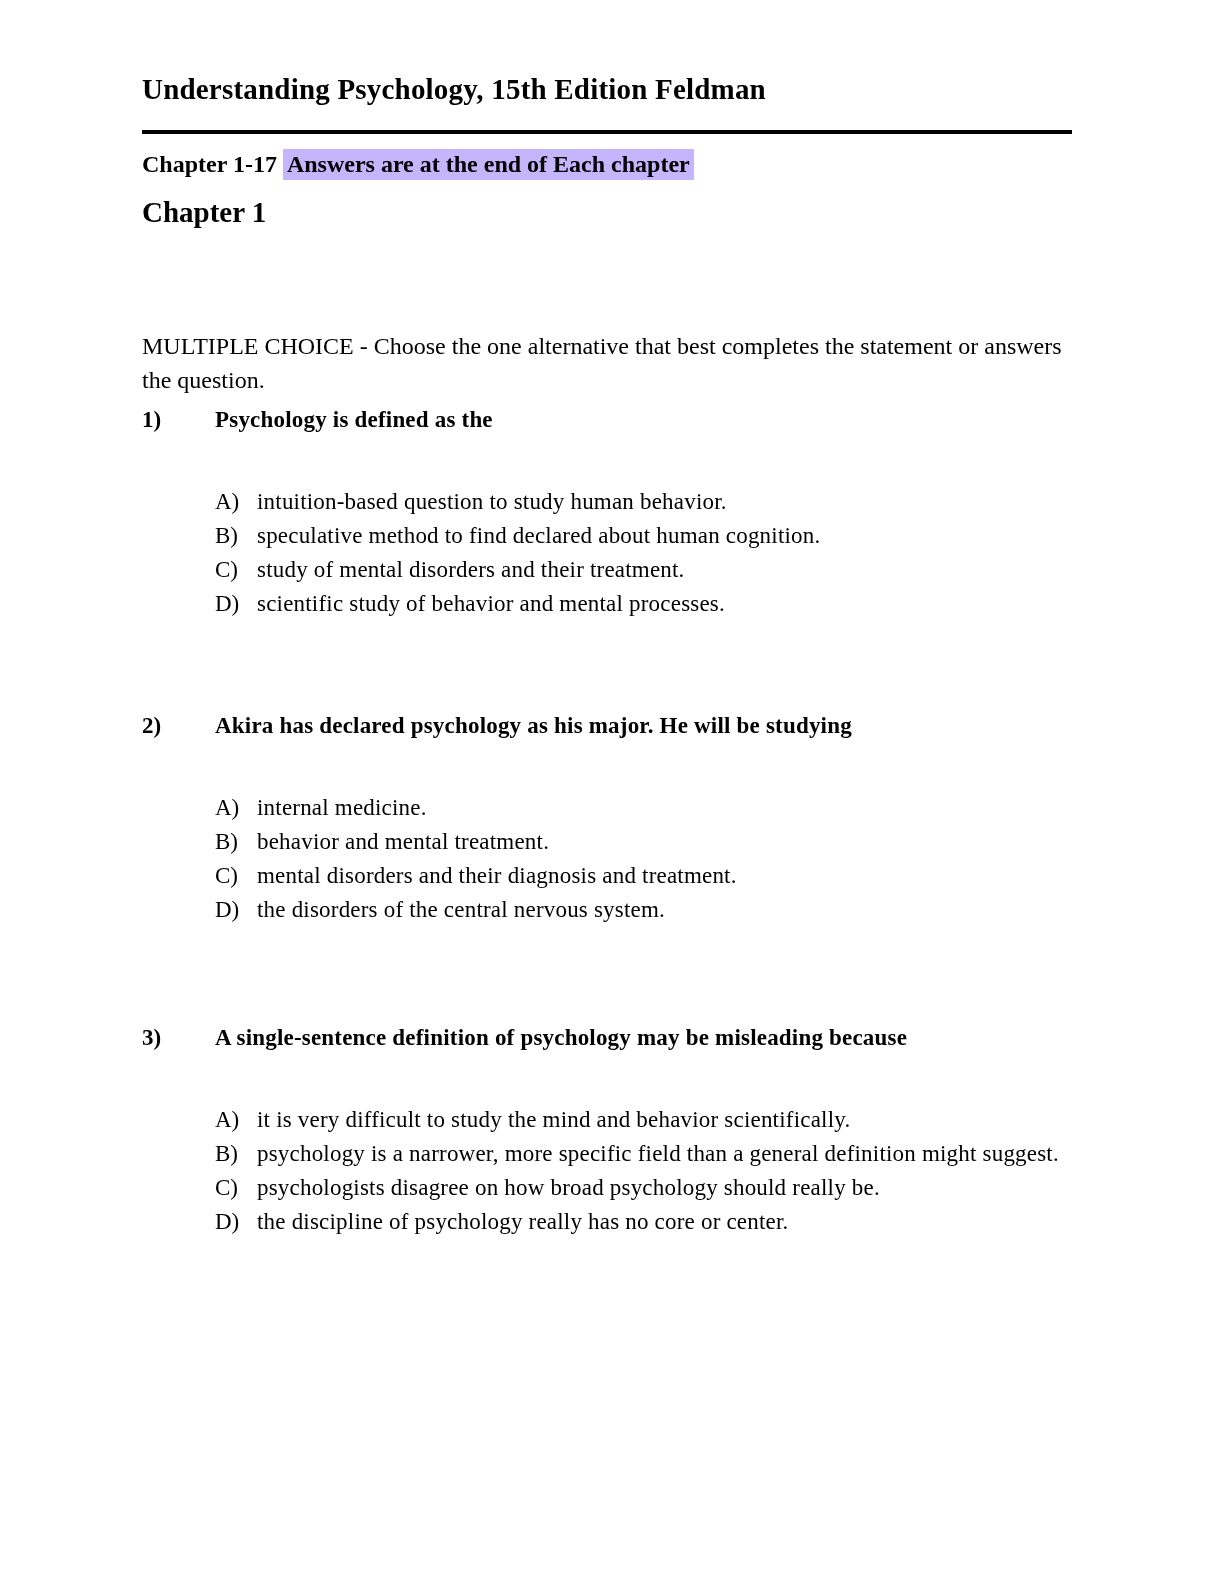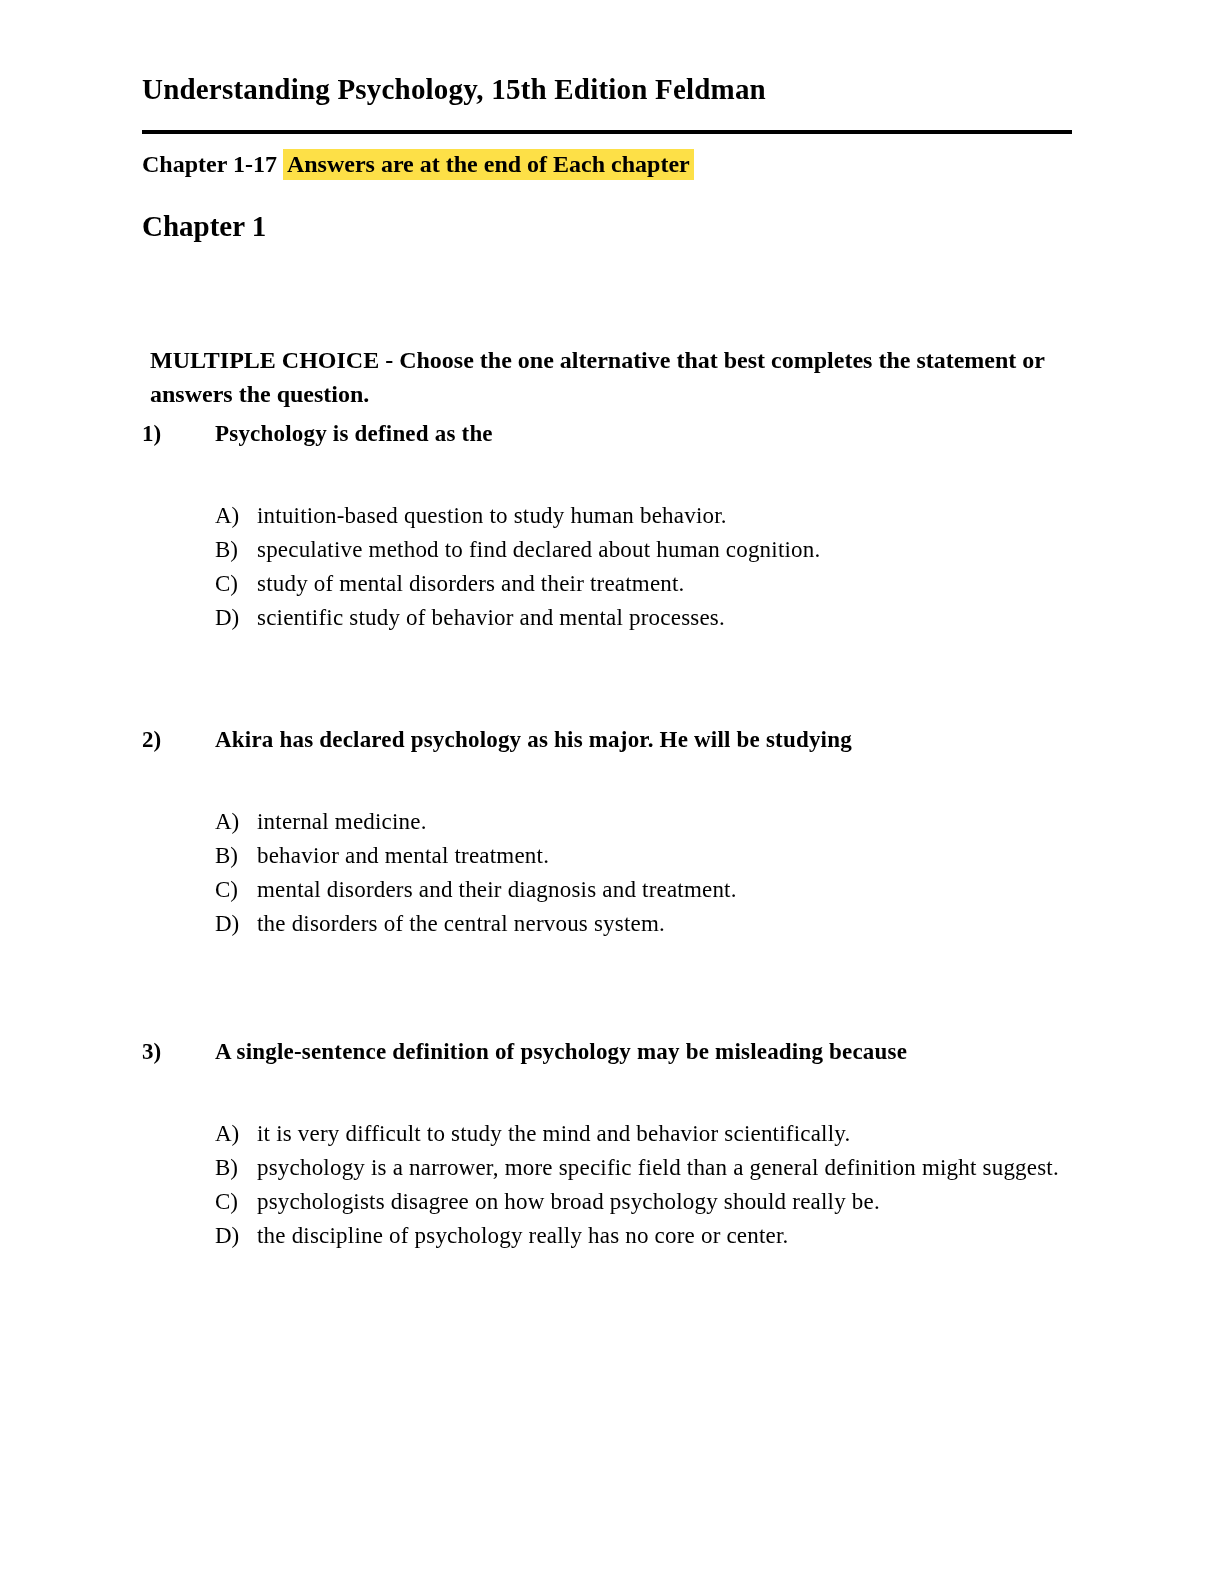--- a/index.html
+++ b/index.html
@@ -32,31 +32,30 @@
   }
   .chapter-range-line {
     margin-top: 17px;
     font-size: 24px;
     font-weight: 700;
   }
   .hl {
     padding: 2px 4px 3px 4px;
   }
   .chapter-heading {
-    margin-top: 32px;
+    margin-top: 18px;
     font-size: 29px;
     font-weight: 700;
   }
   .mc-instruction {
     margin-top: 100px;
     font-size: 24px;
-    font-weight: 700;
+    font-weight: 400;
     line-height: 1.42;
     max-width: 925px;
-    margin-left: 8px;
   }
   .question-block { font-size: 23px; }
   .q-row {
     display: flex;
     align-items: flex-start;
   }
   .q-num {
     width: 73px;
     flex: 0 0 73px;
     font-weight: 700;
@@ -90,21 +89,21 @@
 </head>
 <body>
 
 <div class="page">
 
   <div class="doc-title">Understanding Psychology, 15th Edition Feldman</div>
 
   <hr class="rule">
 
   <div class="chapter-range-line">
-    <span>Chapter 1-17 </span><span class="hl" style="background: #fde047;">Answers are at the end of Each chapter</span>
+    <span>Chapter 1-17 </span><span class="hl" style="background: #c4b5fd;">Answers are at the end of Each chapter</span>
   </div>
 
   <div class="chapter-heading">Chapter 1</div>
 
   <div class="mc-instruction">MULTIPLE CHOICE - Choose the one alternative that best completes the statement or answers the question.</div>
 
   <div class="question-block q1">
     <div class="q-row">
       <span class="q-num">1)</span>
       <span class="q-text">Psychology is defined as the</span>

